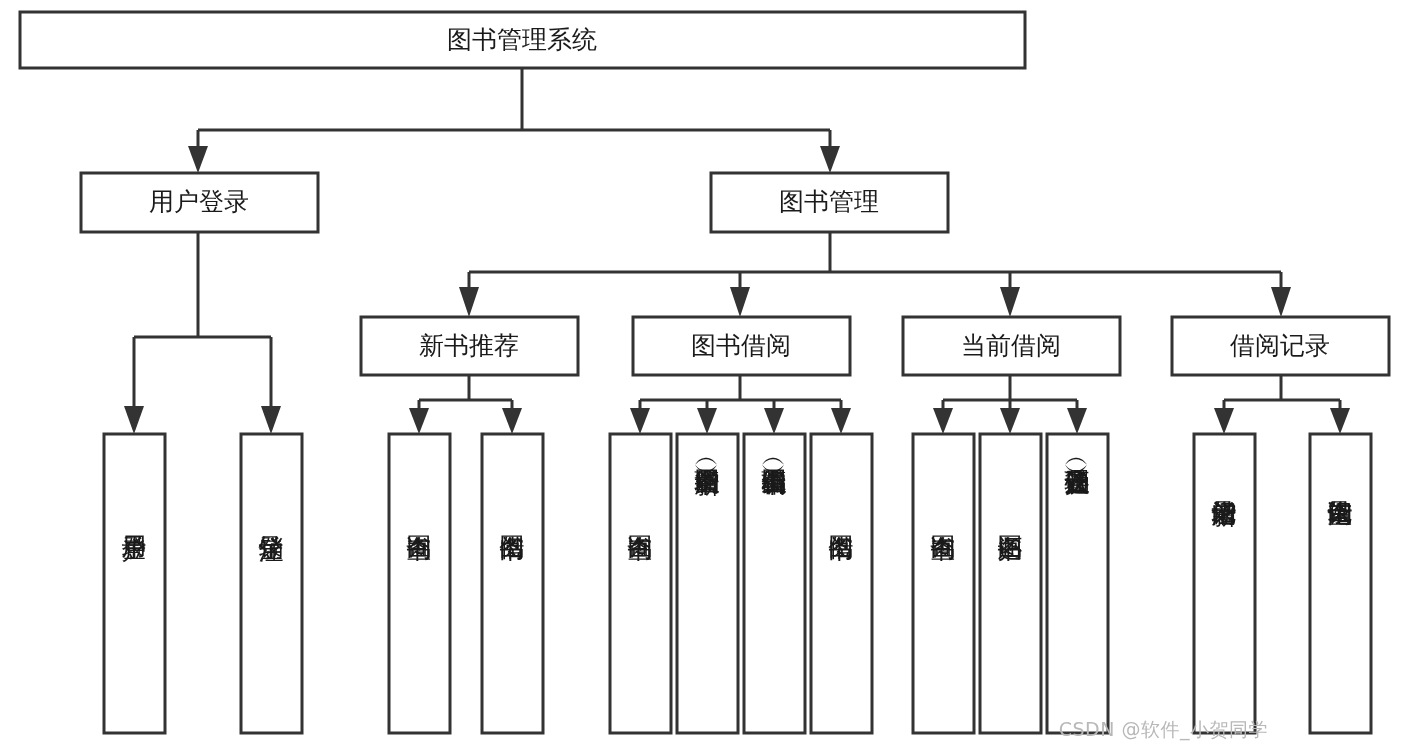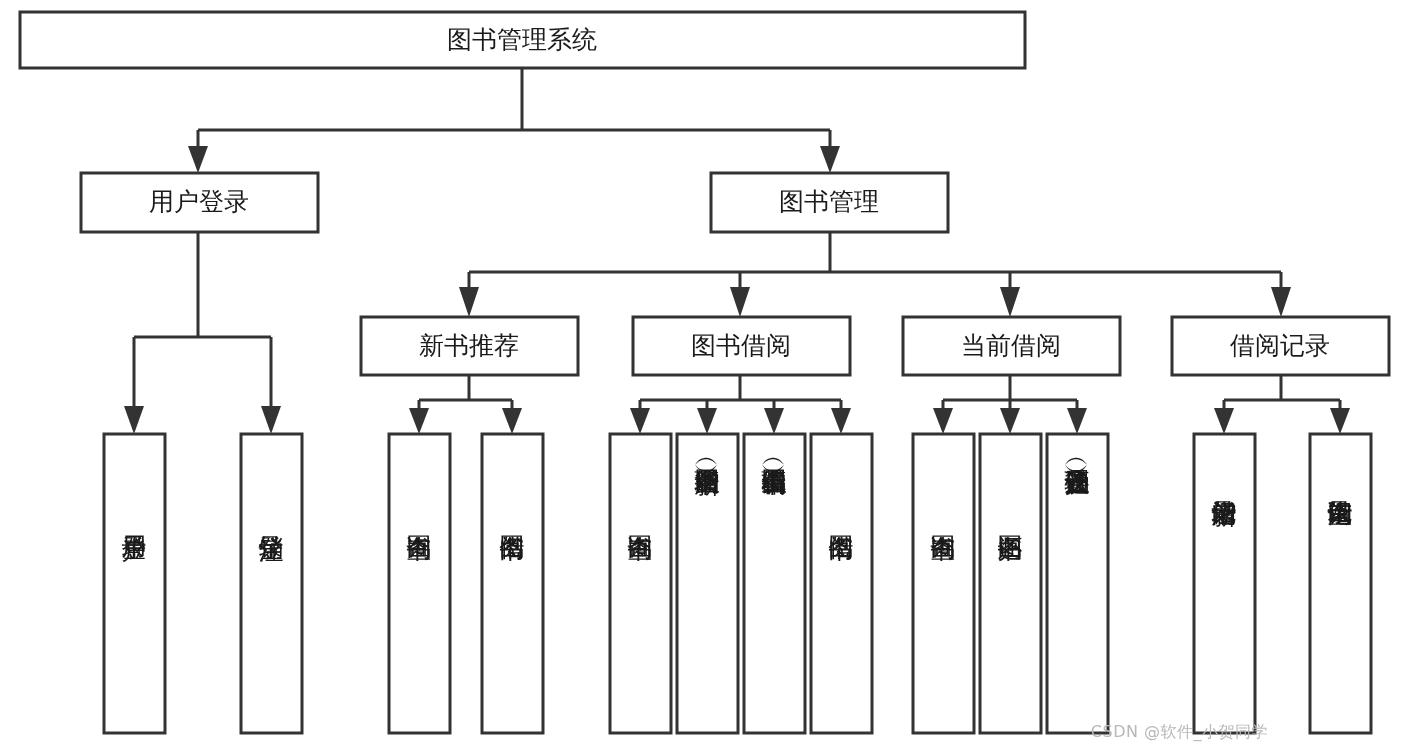--- a/index.html
+++ b/index.html
@@ -50,21 +50,21 @@
     font-family: "DejaVu Sans", "Liberation Sans", sans-serif;
     fill: #1a1a1a;
     font-size: 25px;
     text-anchor: middle;
   }
   .watermark {
     position: absolute;
     right: 8px;
     bottom: 4px;
     font-family: "DejaVu Sans", "Liberation Sans", sans-serif;
-    font-size: 16px;
+    font-size: 19px;
     color: #b8b8b8;
     white-space: nowrap;
     pointer-events: none;
     letter-spacing: 0.5px;
   }
 </style>
 </head>
 <body>
 
 <div id="diagram-root">

